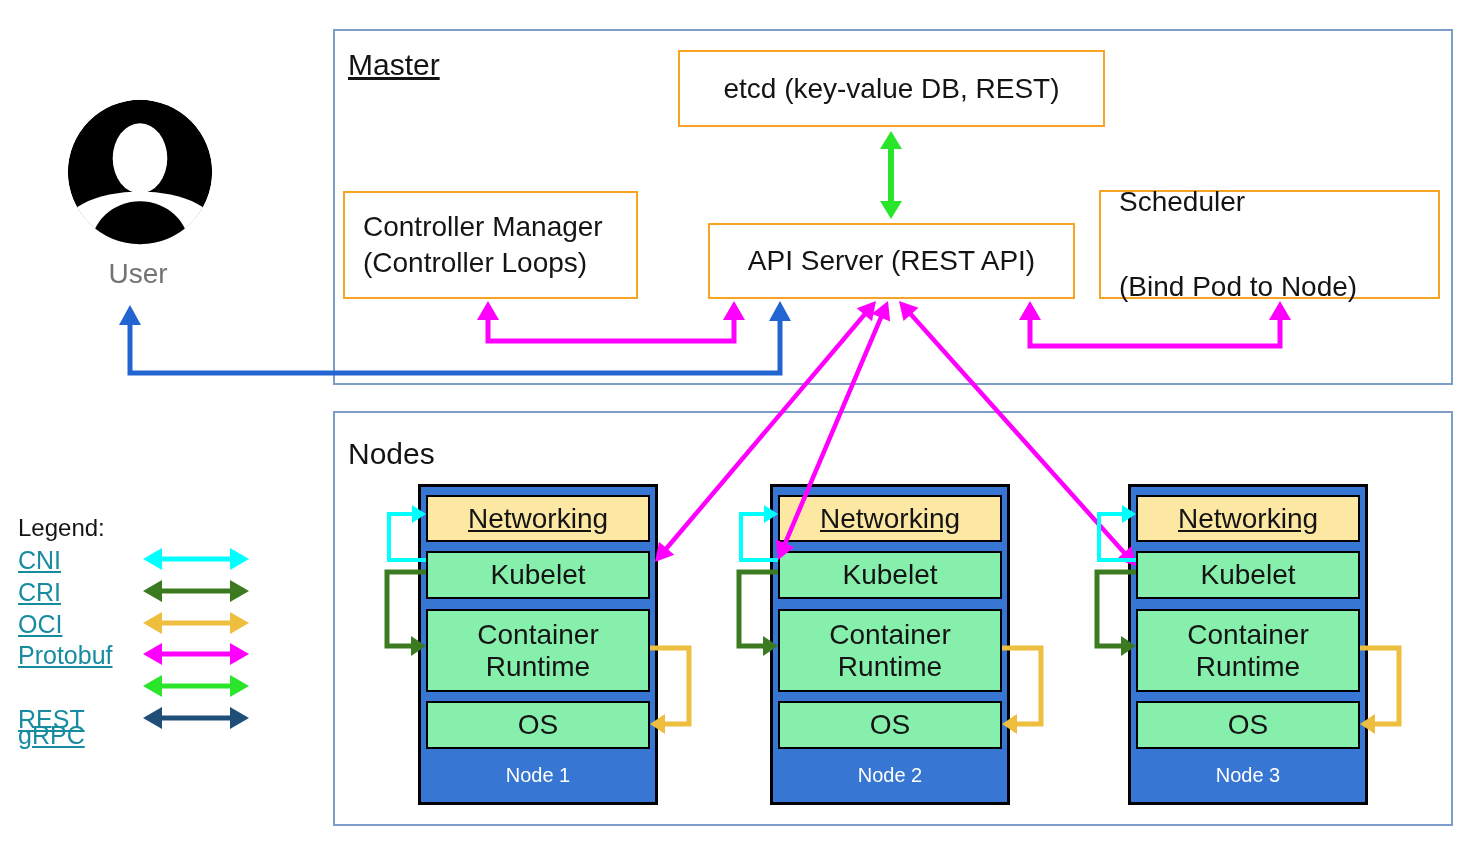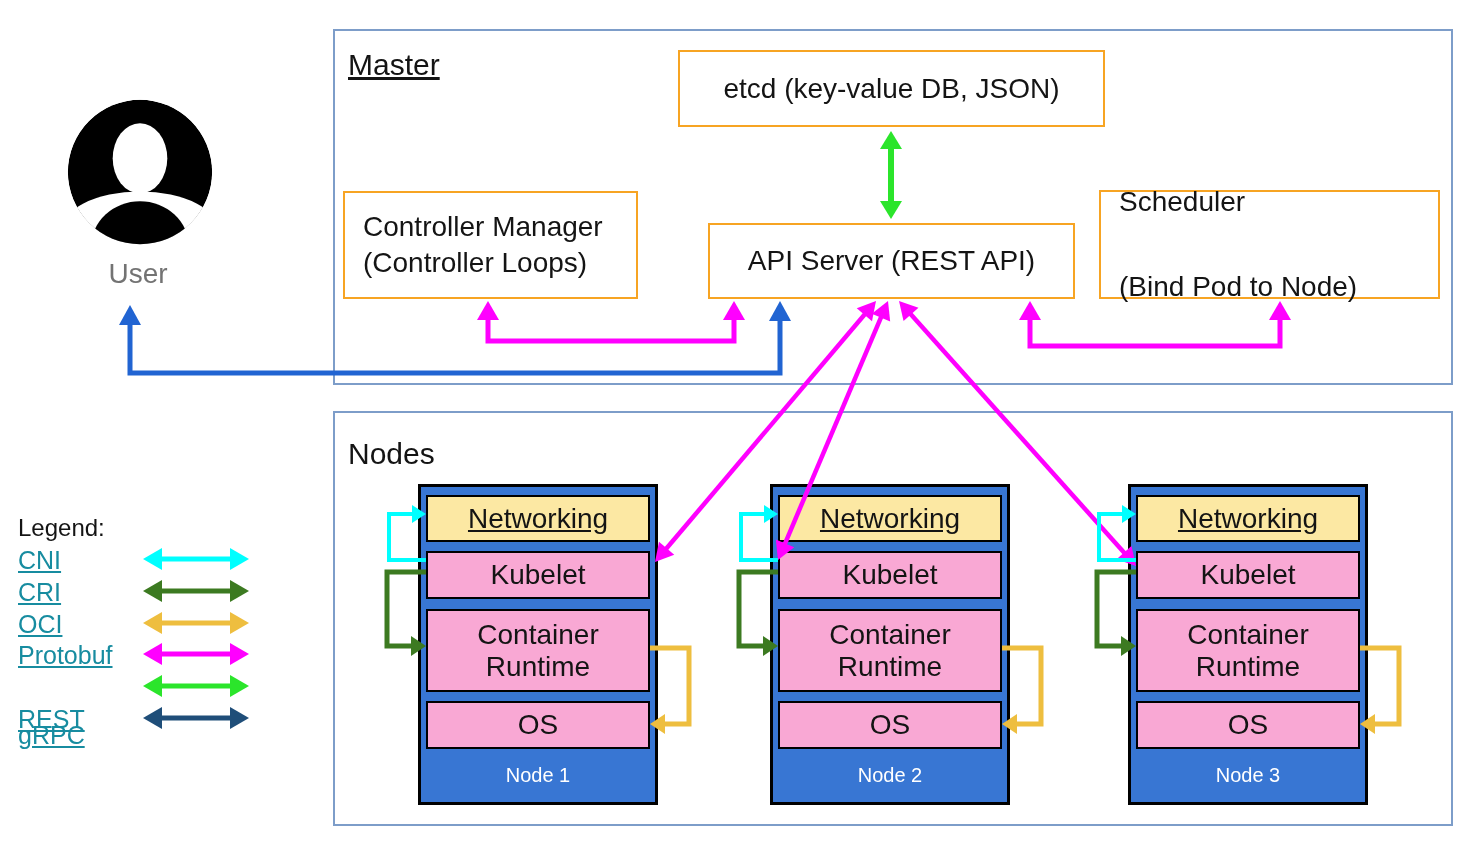--- a/index.html
+++ b/index.html
@@ -11,21 +11,21 @@
 
   .obox { position:absolute; border:2px solid var(--obox-border,#F7A423); background:#fff;
           box-sizing:border-box; font-size:28px; color:#141414; display:flex; }
   .obox.center { align-items:center; justify-content:center; text-align:center; }
   .obox.twoline { flex-direction:column; justify-content:center; align-items:flex-start;
                   padding-left:18px; line-height:1.3; }
 
   .node { position:absolute; width:240px; height:321px; box-sizing:border-box;
           background:var(--node-fill,#3876D3); border:3px solid #000;
           padding:5px 5px 0 5px; display:flex; flex-direction:column; }
-  .layer { box-sizing:border-box; border:2px solid #000; background:#f9a8d4; display:flex;
+  .layer { box-sizing:border-box; border:2px solid #000; background:#86efac; display:flex;
            align-items:center; justify-content:center; font-size:28px; text-align:center; color:#141414; }
   .layer.networking { background:var(--networking-fill,#FCE8A3); height:47px; margin-top:3px;text-decoration:underline; }
   .layer.kubelet { height:48px; margin-top:9px; }
   .layer.cr { height:83px; margin-top:10px; line-height:1.12; }
   .layer.cr span { display:block; max-width:150px; }
   .layer.os { height:48px; margin-top:9px; }
   .node-label { flex:1; display:flex; align-items:center; justify-content:center;
                 color:#fff; font-size:20px; }
 
   .user-label { position:absolute; left:60px; top:258px; width:156px; text-align:center;
@@ -53,21 +53,21 @@
       <ellipse cx="0" cy="-14" rx="28" ry="36" fill="#fff"></ellipse>
       <ellipse cx="0" cy="76" rx="50" ry="46" fill="#000"></ellipse>
     </g>
   </svg>
   <div class="user-label">User</div>
 
   <div class="outer-box" style="left:333px; top:29px; width:1120px; height:356px;"></div>
   <div class="outer-title" style="left:348px; top:48px;text-decoration:underline;">Master</div>
 
   <div class="obox center" style="left:678px; top:50px; width:427px; height:77px;">
-    <span>etcd (key-value DB, JSON)</span>
+    <span>etcd (key-value DB, REST)</span>
   </div>
 
   <div class="obox twoline" style="left:343px; top:191px; width:295px; height:108px;">
     <span>Controller Manager</span>
     <span>(Controller Loops)</span>
   </div>
 
   <div class="obox center" style="left:708px; top:223px; width:367px; height:76px;">
     <span>API Server (REST API)</span>
   </div>

